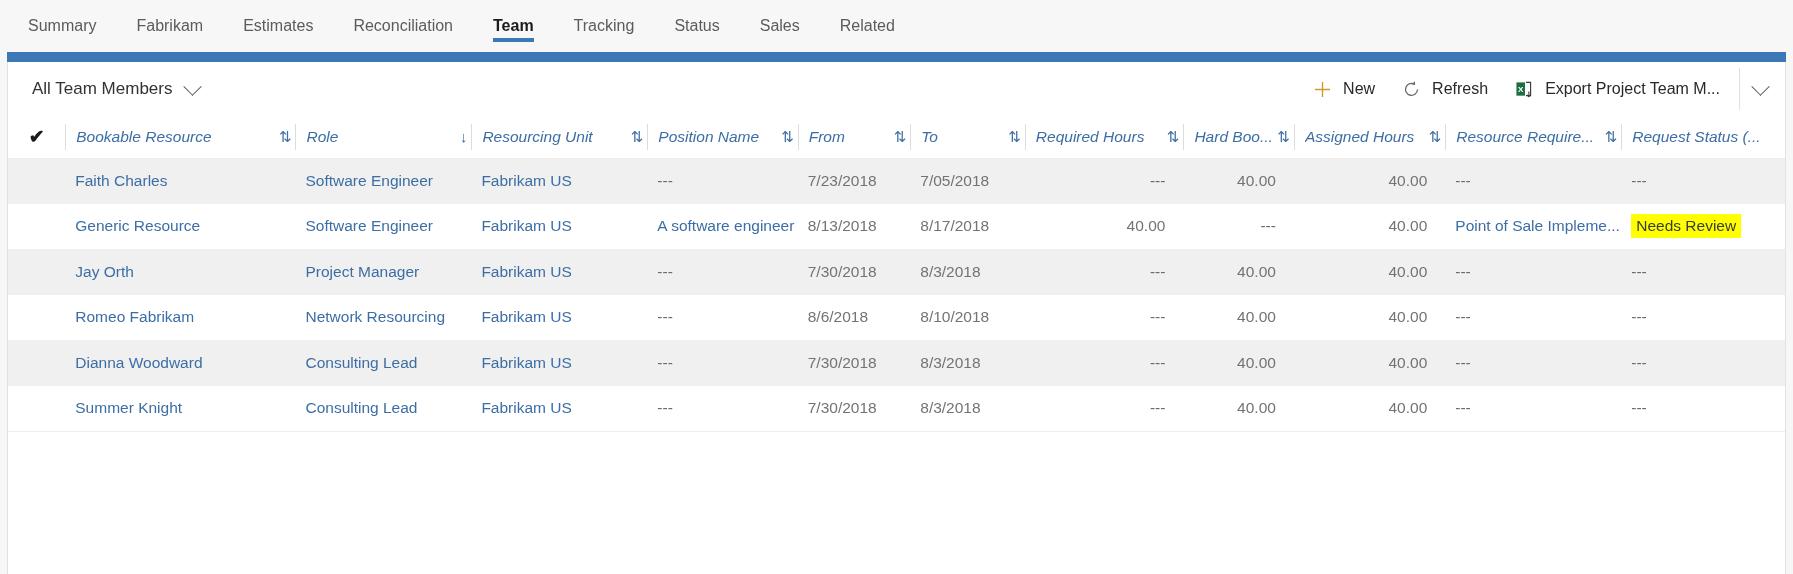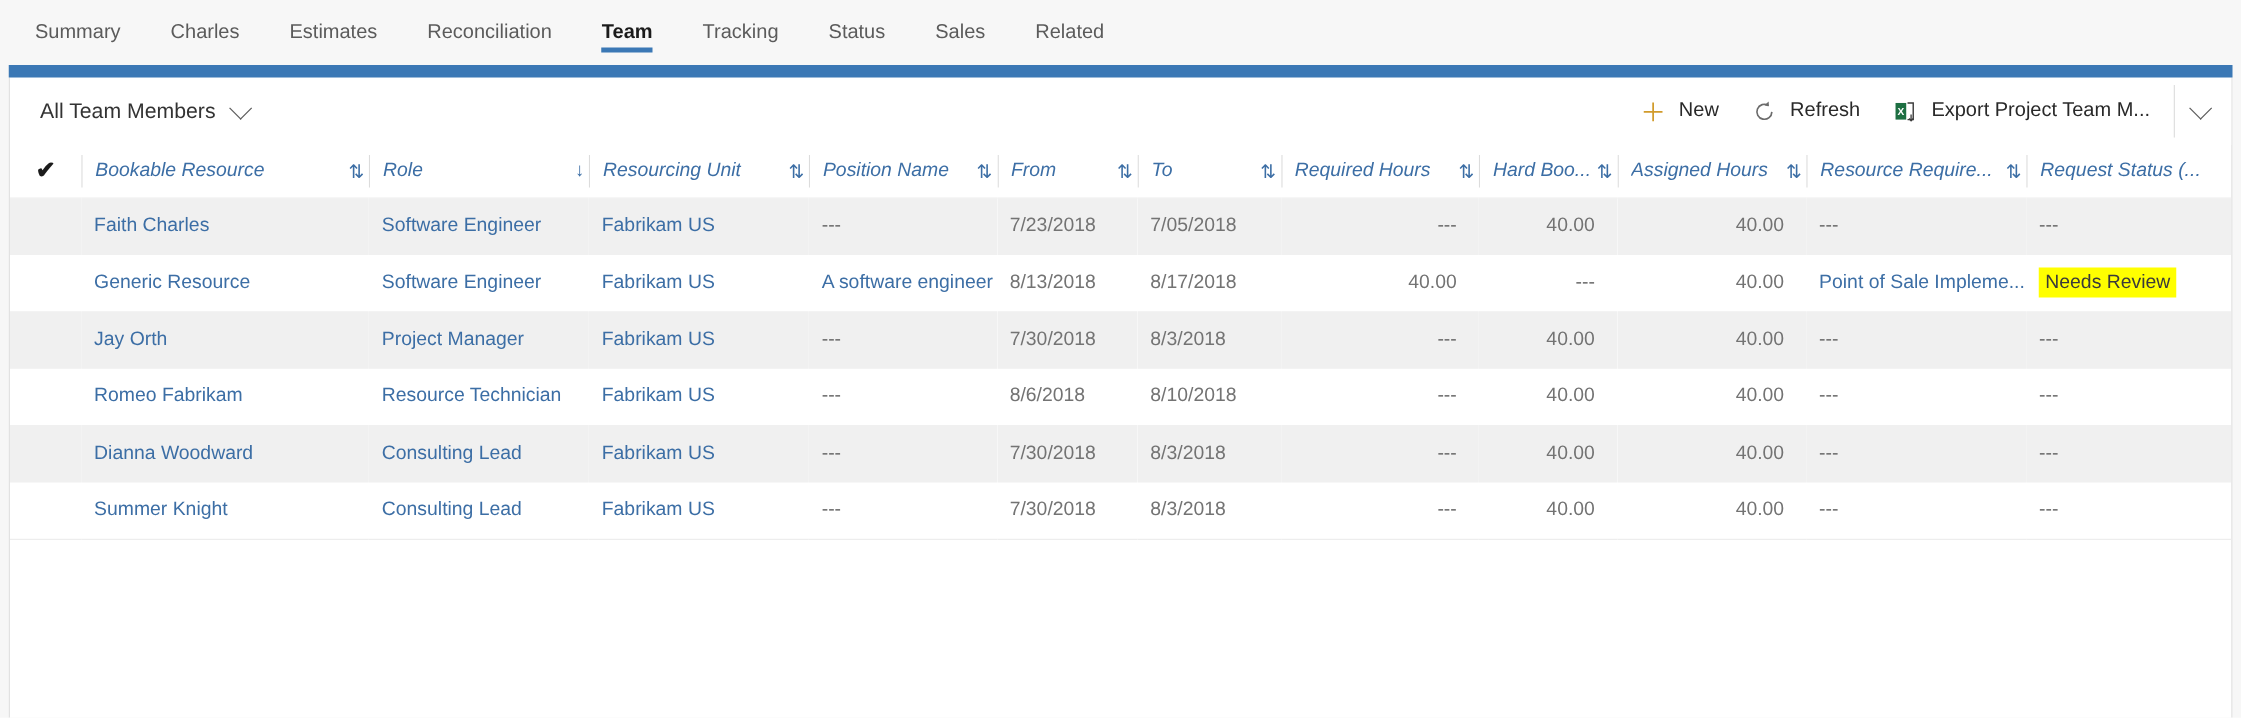--- a/index.html
+++ b/index.html
@@ -206,21 +206,21 @@
   }
 </style>
 </head>
 <body>
 
 <div class="tabstrip">
     <div class="tab">
       <span>Summary</span>
     </div>
     <div class="tab">
-      <span>Charles</span>
+      <span>Fabrikam</span>
     </div>
     <div class="tab">
       <span>Estimates</span>
     </div>
     <div class="tab">
       <span>Reconciliation</span>
     </div>
     <div class="tab active">
       <span>Team</span>
     </div>
@@ -413,21 +413,21 @@
           <td><span class="muted">8/3/2018</span></td>
           <td class="num"><span class="dash">---</span></td>
           <td class="num"><span class="muted">40.00</span></td>
           <td class="num"><span class="muted">40.00</span></td>
           <td><span class="dash">---</span></td>
           <td><span class="dash">---</span></td>
         </tr>
         <tr class="plain">
           <td></td>
           <td><span class="link">Romeo Fabrikam</span></td>
-          <td><span class="link">Resource Technician</span></td>
+          <td><span class="link">Network Resourcing</span></td>
           <td><span class="link">Fabrikam US</span></td>
           <td><span class="dash">---</span></td>
           <td><span class="muted">8/6/2018</span></td>
           <td><span class="muted">8/10/2018</span></td>
           <td class="num"><span class="dash">---</span></td>
           <td class="num"><span class="muted">40.00</span></td>
           <td class="num"><span class="muted">40.00</span></td>
           <td><span class="dash">---</span></td>
           <td><span class="dash">---</span></td>
         </tr>

